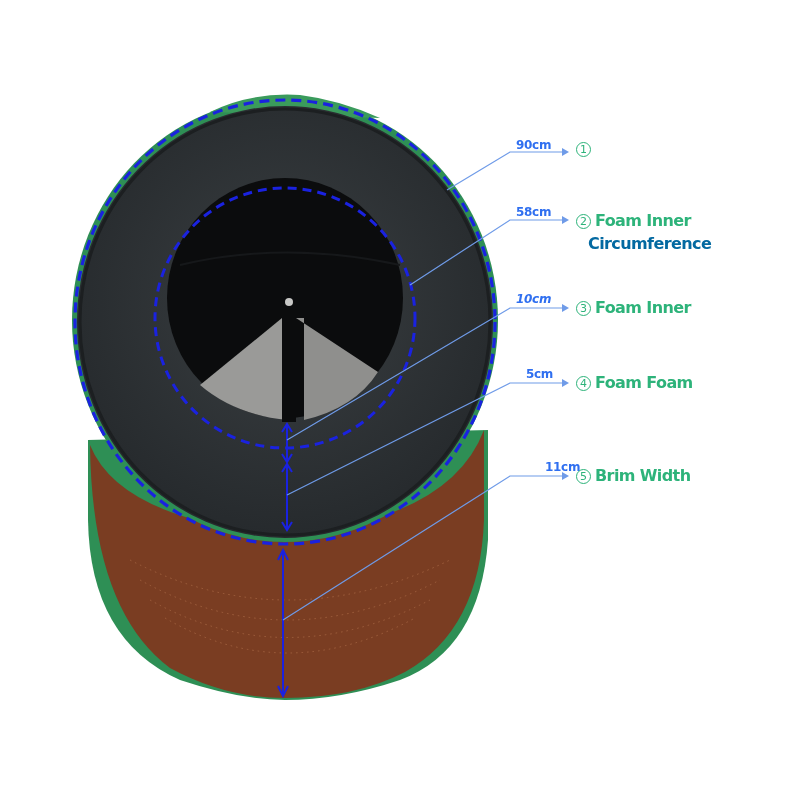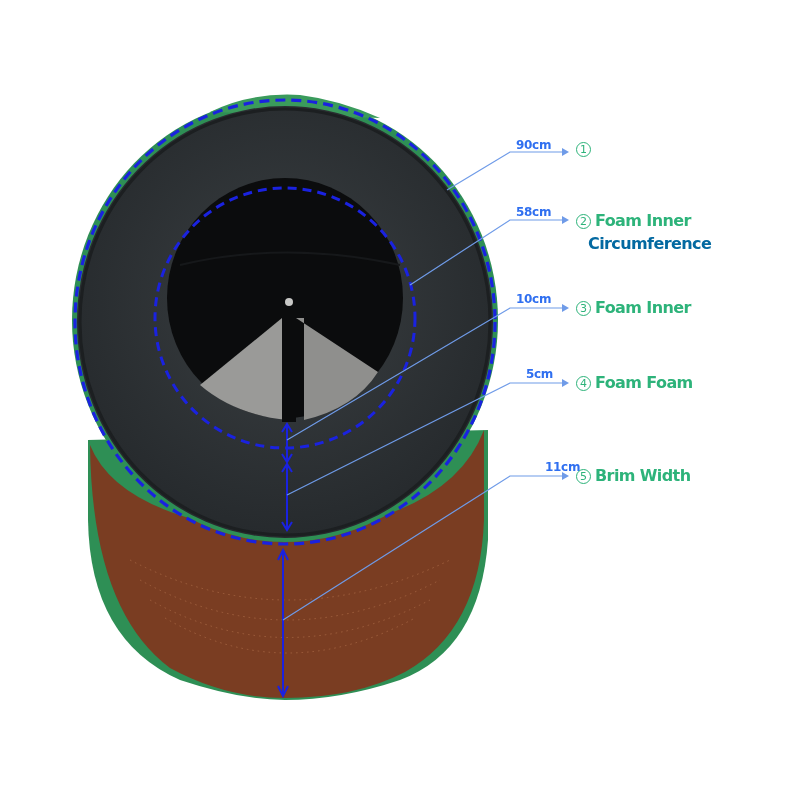--- a/index.html
+++ b/index.html
@@ -89,21 +89,21 @@
 
   
   <div class="measure" style="left:506px; top:205px;">58cm</div>
   <div class="label-row" style="left:566px; top:210px;">
     <span class="num-circle">2</span>
     <span class="title">Foam Inner</span>
   </div>
   <div class="title2" style="left:578px; top:234px;">Circumference</div>
 
   
-  <div class="measure" style="left:506px; top:292px;">10cm</div>
+  <div class="measure" style="left:506px; top:292px;font-style:italic;">10cm</div>
   <div class="label-row" style="left:566px; top:297px;">
     <span class="num-circle">3</span>
     <span class="title">Foam Inner</span>
   </div>
 
   
   <div class="measure" style="left:516px; top:367px;">5cm</div>
   <div class="label-row" style="left:566px; top:372px;">
     <span class="num-circle">4</span>
     <span class="title">Foam Foam</span>

